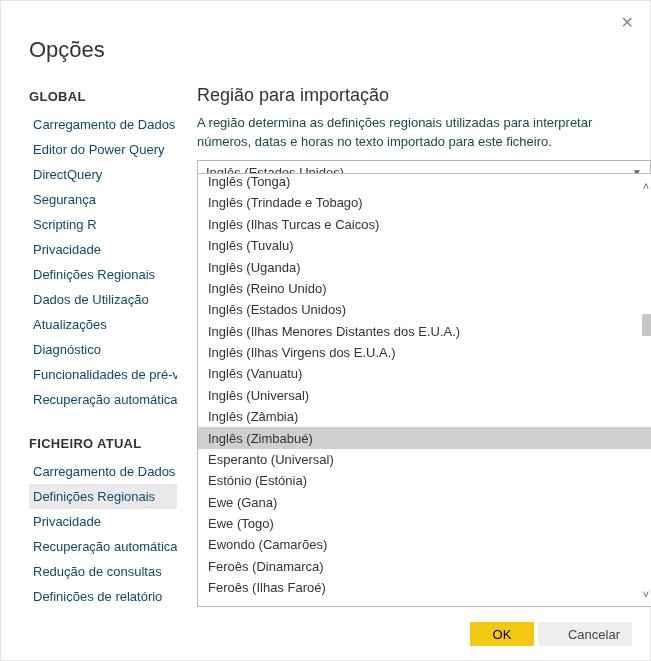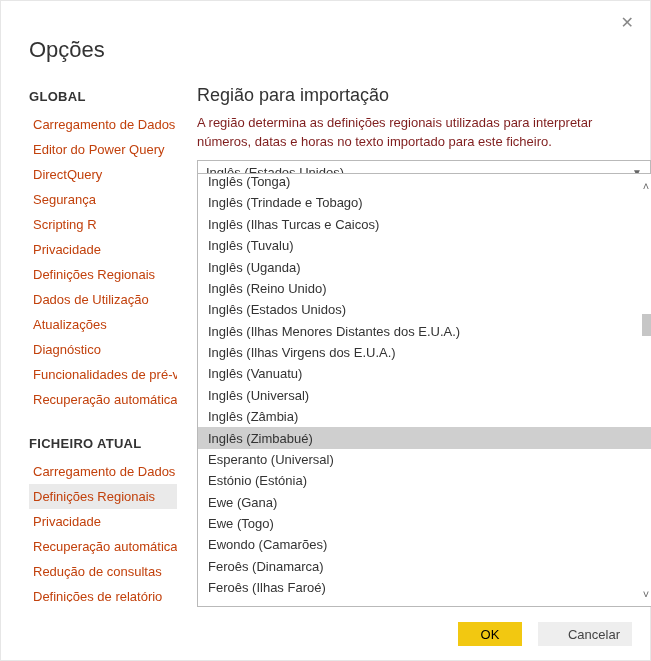--- a/index.html
+++ b/index.html
@@ -2,38 +2,38 @@
 <html><head>
 <meta charset="utf-8">
 <style>
   html,body{margin:0;padding:0;font-family:"Segoe UI",Arial,sans-serif;font-size:13px;color:#333;background:#fff;}
   .dialog{width:651px;height:661px;box-sizing:border-box;position:relative;border:1px solid #e6e6e6;}
   .close-x{position:absolute;top:12px;right:16px;font-size:16px;color:#888;cursor:pointer;}
   .title{font-size:22px;font-weight:400;color:#333;padding:36px 0 0 28px;}
   .body{position:absolute;top:74px;left:28px;right:10px;bottom:58px;display:flex;justify-content:space-between;}
   .sidebar{width:148px;flex-shrink:0;overflow:hidden;}
   .section-hdr{font-size:13px;font-weight:600;color:#333;margin:14px 0 8px 0;letter-spacing:0.3px;}
-  .nav-item{padding:5px 4px 5px 4px;color:#c2410c;white-space:nowrap;overflow:hidden;cursor:pointer;}
+  .nav-item{padding:5px 4px 5px 4px;color:#0c4a6e;white-space:nowrap;overflow:hidden;cursor:pointer;}
   .nav-item.selected{background:#eaeaea;}
   .divider{width:1px;background:#ccc;margin:10px 12px 0 8px;align-self:stretch;}
   .main{flex:1;position:relative;padding-top:10px;}
   .main-title{font-size:18px;color:#333;margin-bottom:8px;}
-  .desc{font-size:13px;color:#7f1d1d;line-height:1.45;margin-bottom:8px;max-width:440px;}
+  .desc{font-size:13px;color:#14532d;line-height:1.45;margin-bottom:8px;max-width:440px;}
   .combo{position:relative;width:436px;height:24px;border:1px solid #b9b9b9;background:#fff;display:flex;align-items:center;padding:0 8px;cursor:pointer;}
   .combo .caret{margin-left:auto;font-size:10px;color:#666;}
   .dropdown{position:absolute;top:98px;left:0;width:458px;border:1px solid #b9b9b9;background:#fff;max-height:432px;overflow:hidden;}
   .dd-scroll{overflow:hidden;height:432px;}
   .dd-item{padding:3.2px 10px;font-size:13px;color:#333;cursor:pointer;white-space:nowrap;}
   .dd-item.partial{color:#333;padding-top:0;}
   .dd-item.highlighted{background:#cfcfcf;}
   .scrollbar{position:absolute;right:2px;top:4px;width:16px;bottom:4px;}
   .scroll-arrow{width:16px;height:16px;color:#666;font-size:11px;text-align:center;line-height:16px;cursor:pointer;}
   .scroll-thumb{position:absolute;right:3px;top:136px;width:9px;height:22px;background:#c6c6c6;cursor:pointer;}
   .scroll-arrow.down{position:absolute;bottom:0;}
-  .footer{position:absolute;bottom:14px;right:18px;display:flex;gap:16px;}
+  .footer{position:absolute;bottom:14px;right:18px;display:flex;gap:4px;}
   .btn{min-width:64px;height:24px;border:none;font-size:13px;cursor:pointer;padding:0 12px;}
   .btn.ok{background:#f2c811;color:#000;}
   .btn.cancel{background:#eeeeee;color:#444;padding-left:30px;}
 </style>
 </head>
 <body>
 
 <div class="dialog">
   <span class="close-x">✕</span>
   <div class="title">Opções</div>

